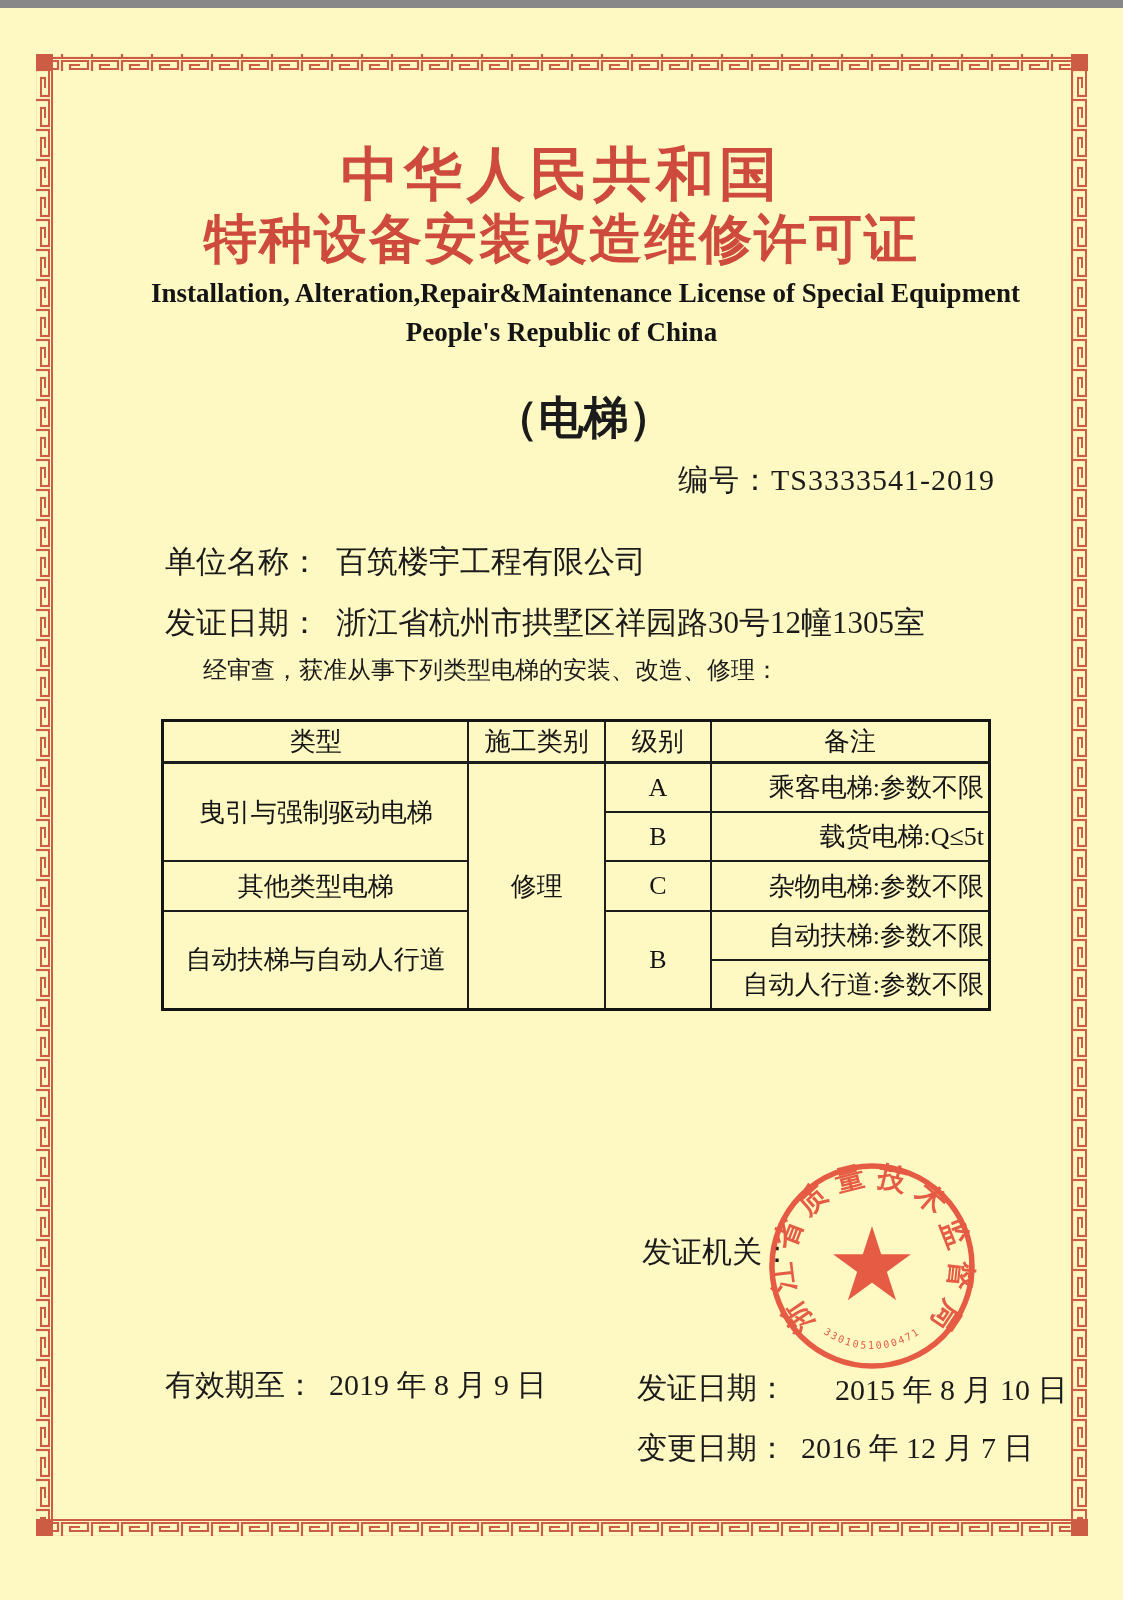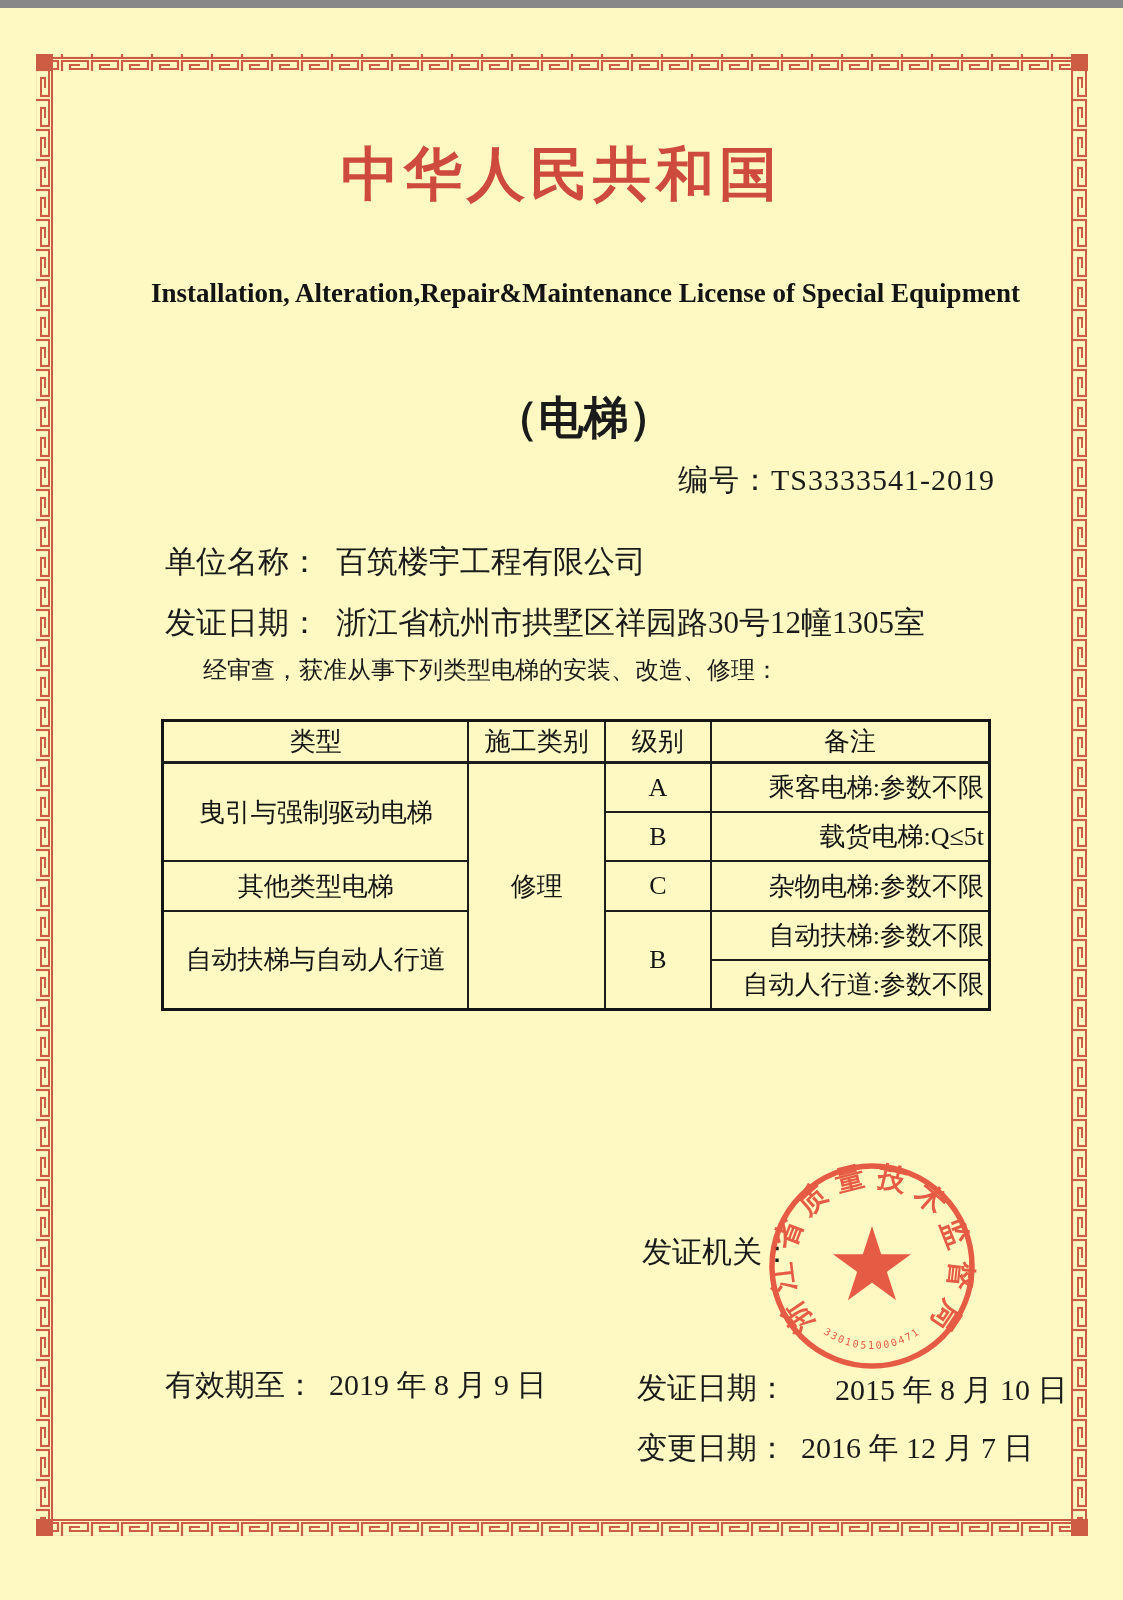--- a/index.html
+++ b/index.html
@@ -79,21 +79,23 @@
       <rect x="36" y="46" width="17" height="1482" fill="url(#gkV)"></rect>
       <rect x="1071" y="46" width="17" height="1482" fill="url(#gkV)"></rect>
       <rect x="36" y="46" width="17" height="17" fill="#c8503a"></rect>
       <rect x="1071" y="46" width="17" height="17" fill="#c8503a"></rect>
       <rect x="36" y="1511" width="17" height="17" fill="#c8503a"></rect>
       <rect x="1071" y="1511" width="17" height="17" fill="#c8503a"></rect>
     </g>
   </svg>
 
   <div class="abs center title-cn1">中华人民共和国</div>
+  <div class="abs center title-cn2">特种设备安装改造维修许可证</div>
   <div class="abs center title-en1">Installation, Alteration,Repair&amp;Maintenance License of Special Equipment</div>
+  <div class="abs center title-en2">People's Republic of China</div>
   <div class="abs center subtitle">（电梯）</div>
 
   <div class="abs license-no">
     <span class="lbl">编号：</span><span>TS3333541-2019</span>
   </div>
 
   <div class="abs info-line line-name">
     <span class="lbl">单位名称：</span><span>百筑楼宇工程有限公司</span>
   </div>
   <div class="abs info-line line-addr">

